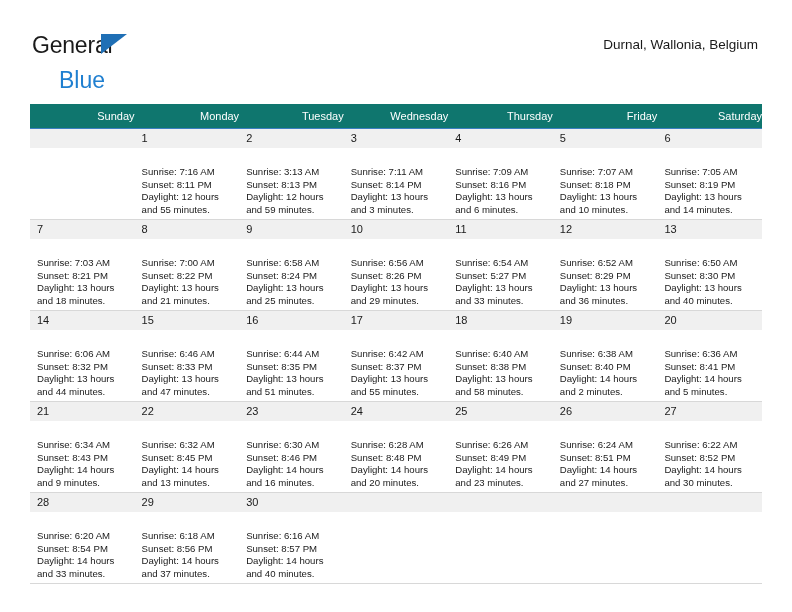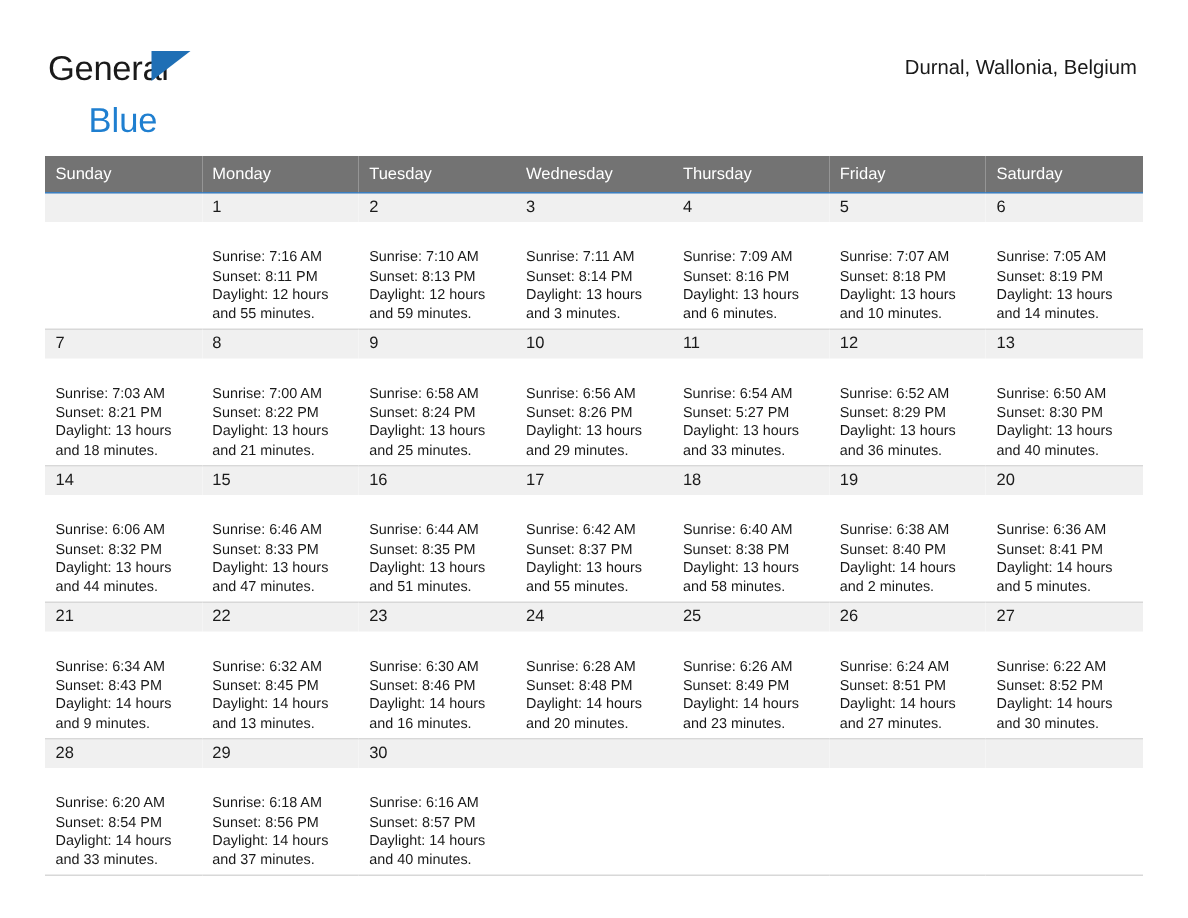--- a/index.html
+++ b/index.html
@@ -97,25 +97,25 @@
     left: 30px;
     top: 104px;
     width: 732px;
   }
   .cal-table {
     width: 732px;
     border-collapse: collapse;
     table-layout: fixed;
   }
   .cal-table th {
-    background: #737373;
+    background: #0f766e;
     color: #ffffff;
     font-size: 11px;
     font-weight: normal;
-    text-align: left;
+    text-align: right;
     padding: 6px 0 6px 7px;
     height: 21px;
     box-sizing: border-box;
     border: none;
   }
   .cal-table td {
     vertical-align: top;
     padding: 0;
     border-top: 1px solid #3a7fc1;
     border-bottom: 1px solid #d8d8d8;
@@ -194,21 +194,21 @@
               <div class="info">
                 <div>Sunrise: 7:16 AM</div>
                 <div>Sunset: 8:11 PM</div>
                 <div>Daylight: 12 hours</div>
                 <div>and 55 minutes.</div>
               </div>
             </td>
             <td>
               <span class="daynum">2</span>
               <div class="info">
-                <div>Sunrise: 7:10 AM</div>
+                <div>Sunrise: 3:13 AM</div>
                 <div>Sunset: 8:13 PM</div>
                 <div>Daylight: 12 hours</div>
                 <div>and 59 minutes.</div>
               </div>
             </td>
             <td>
               <span class="daynum">3</span>
               <div class="info">
                 <div>Sunrise: 7:11 AM</div>
                 <div>Sunset: 8:14 PM</div>

